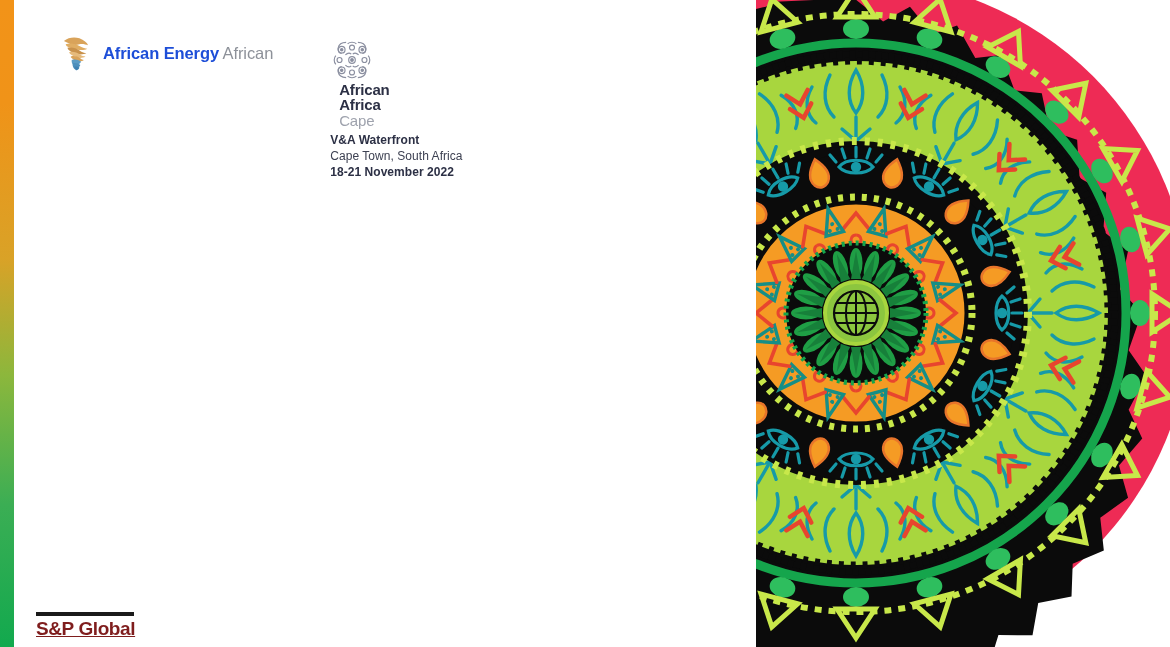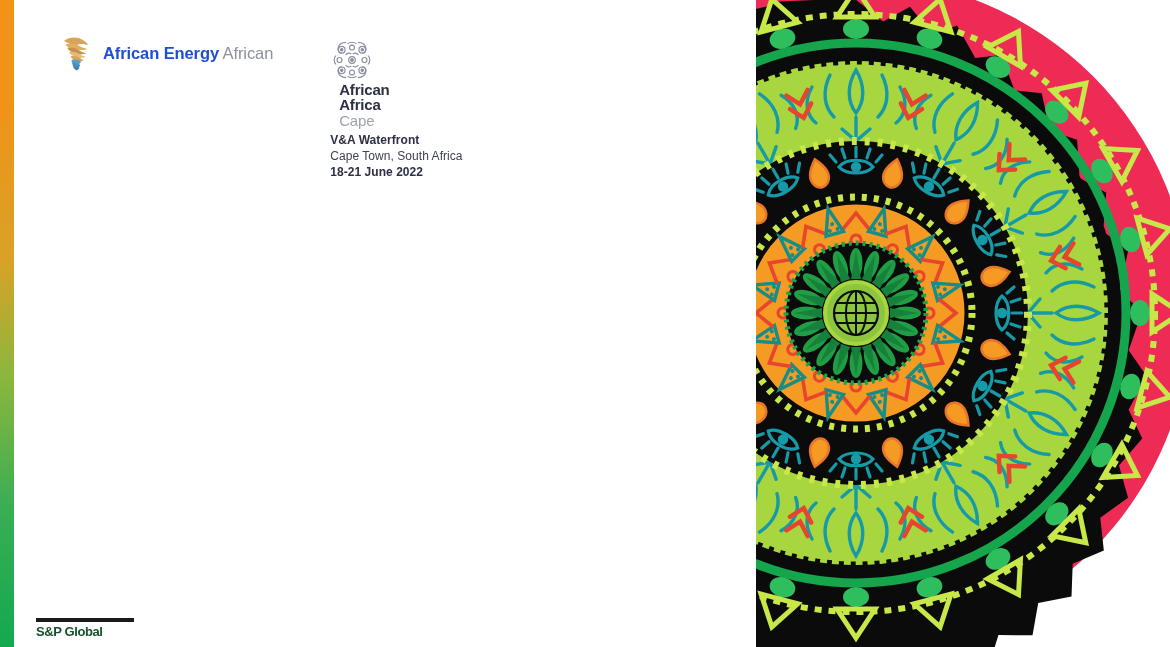--- a/index.html
+++ b/index.html
@@ -180,25 +180,26 @@
   }
   .spglobal .bar {
     width: 98px;
     height: 4px;
     background: #1a1a1a;
     margin-bottom: 3px;
   }
   .spglobal .word {
     font-family: "Liberation Sans", sans-serif;
     font-weight: bold;
-    font-size: 13px;
-    color: #14532d;
+    font-size: 19px;
+    color: #7f1d1d;
     letter-spacing: -0.4px;
     line-height: 1.05;
     white-space: nowrap;
+    text-decoration: underline;
   }
 
   
   .mandala-wrap {
     position: absolute;
     right: -6px;
     top: 0;
     width: 420px;
     height: 647px;
     overflow: hidden;
@@ -1081,21 +1082,21 @@
       </svg>
       <div class="aew-stack">
         <span class="l1">African</span>
         <span class="l2">Africa</span>
         <span class="l3">Cape</span>
       </div>
       <div class="aew-divider"></div>
       <div class="aew-venue">
         <span class="v1">V&amp;A Waterfront</span>
         <span class="v2">Cape Town, South Africa</span>
-        <span class="v3">18-21 June 2022</span>
+        <span class="v3">18-21 November 2022</span>
       </div>
     </div>
   </div>
 
 
   <div class="spglobal">
     <div class="bar"></div>
     <div class="word">S&amp;P Global</div>
   </div>
 

